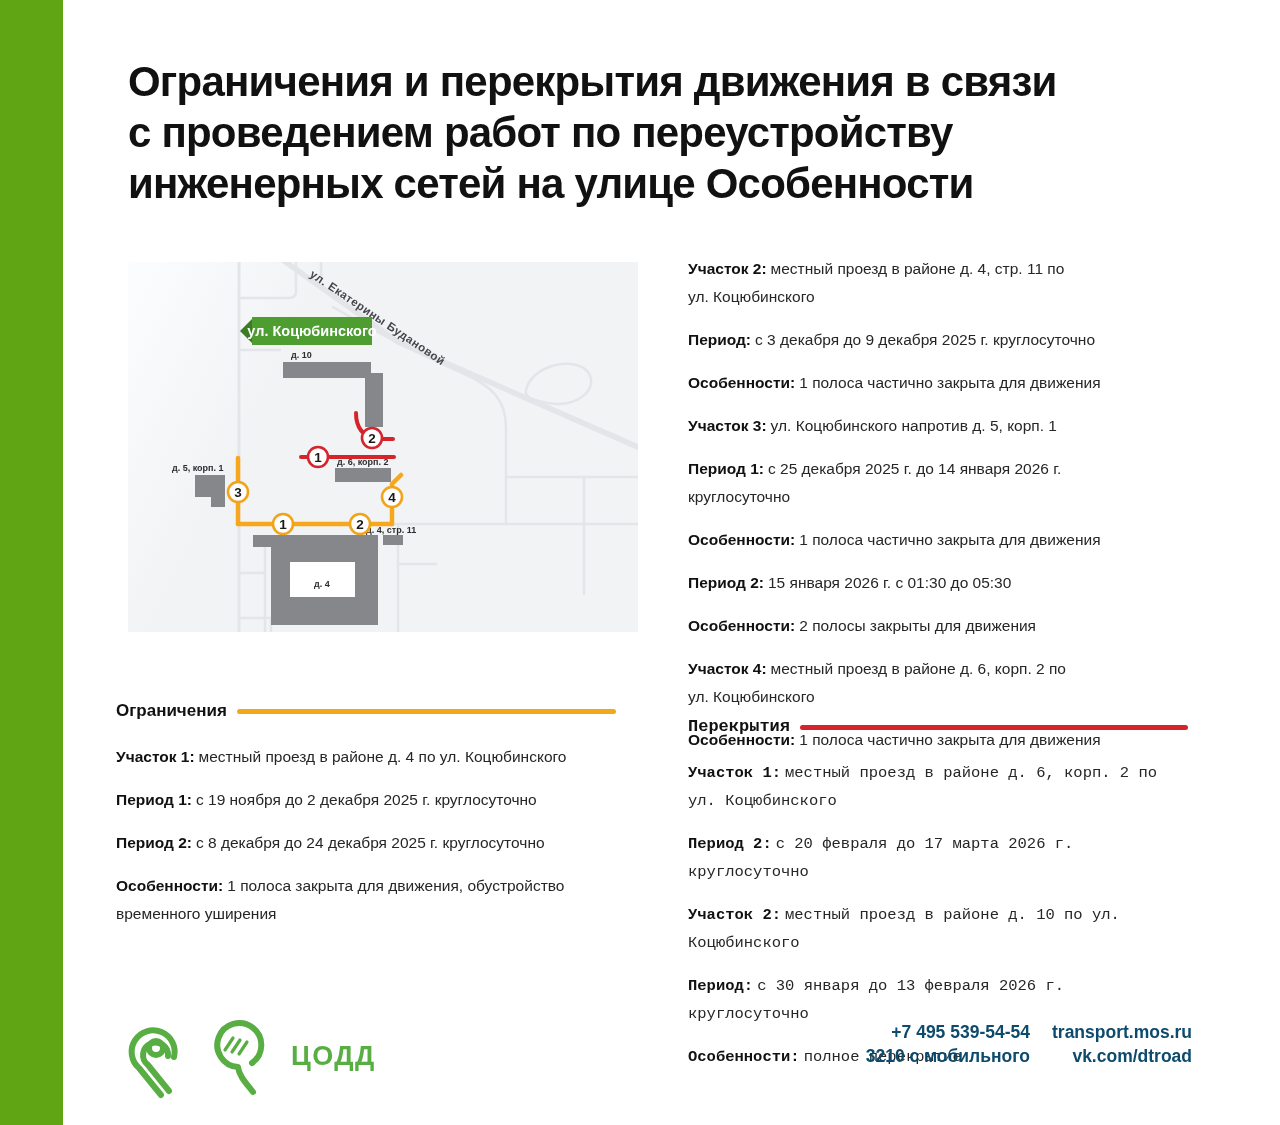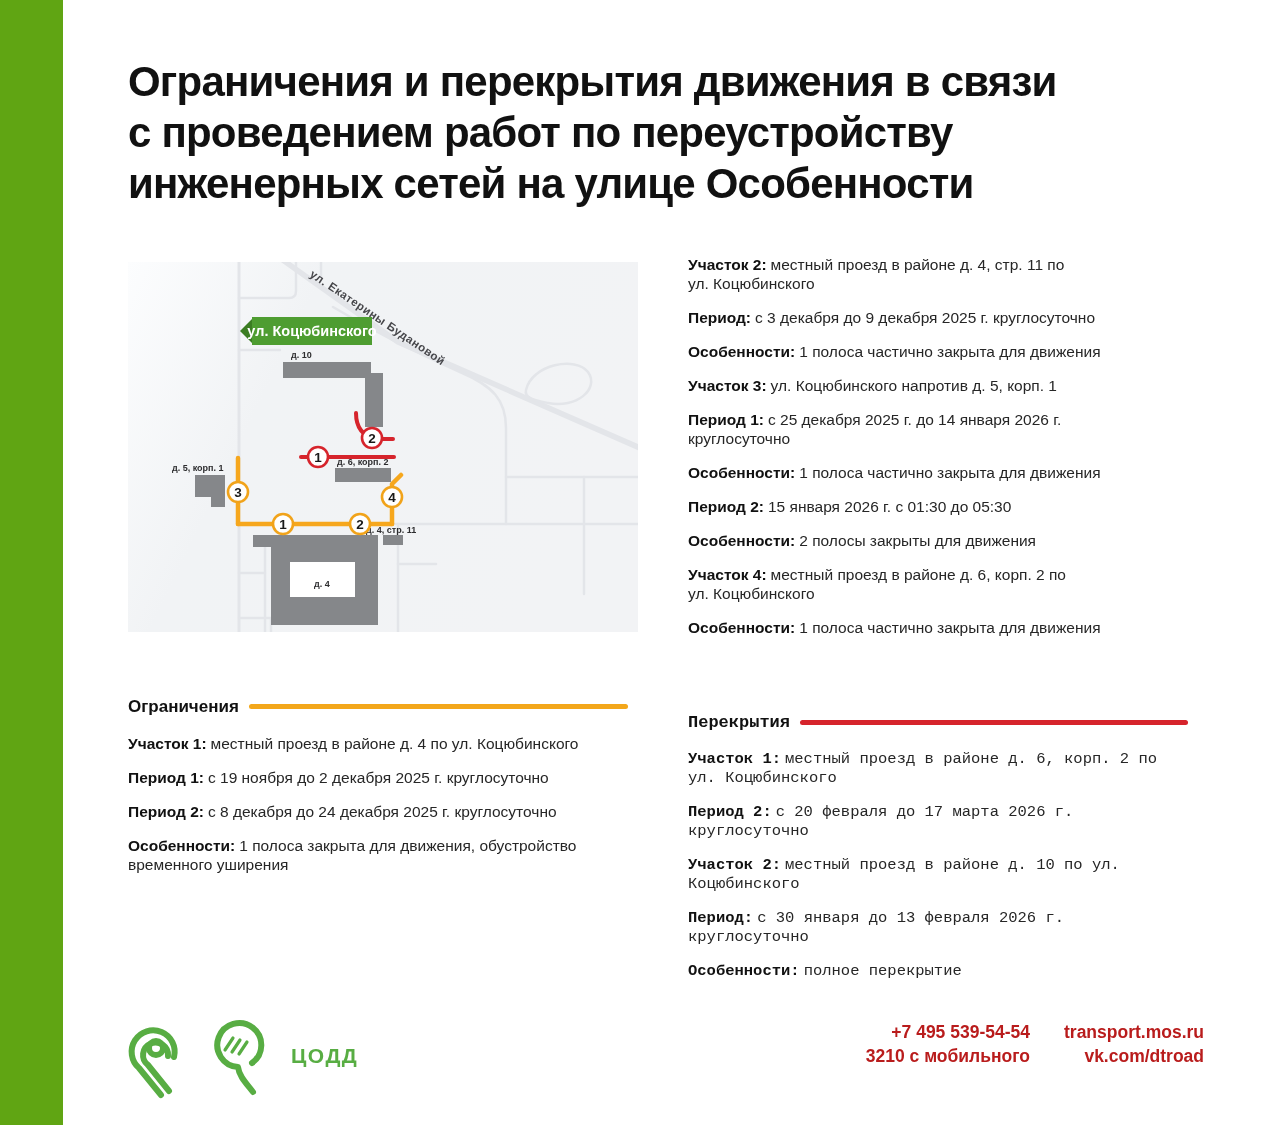--- a/index.html
+++ b/index.html
@@ -6,36 +6,36 @@
   .page{
     position:relative;width:1280px;height:1125px;background:#ffffff;
     overflow:hidden;font-family:"Liberation Sans","DejaVu Sans",sans-serif;color:#1c1c1c;
   }
   .sidebar{position:absolute;left:0;top:0;width:63px;height:1125px;background:#60a513;}
   .title{
     position:absolute;left:128px;top:56px;width:1070px;
     font-size:42px;line-height:51px;font-weight:bold;color:#111;letter-spacing:-0.8px;
   }
   .map-wrap{position:absolute;left:128px;top:262px;width:510px;height:370px;}
-  .col{position:absolute;font-size:15.5px;line-height:19px;color:#262626;}
+  .col{position:absolute;font-size:15.5px;line-height:28px;color:#262626;}
   .col-right-top{left:688px;top:255px;width:500px;}
-  .col-restrictions{left:128px;top:697px;width:500px;}
+  .col-restrictions{left:116px;top:697px;width:500px;}
   .col-closures{left:688px;top:713px;width:500px;font-family:Liberation Mono, monospace;}
   .sec-head{display:flex;align-items:center;gap:10px;margin:0 0 18px 0;
     font-size:17px;font-weight:bold;color:#111;}
   .sec-rule{flex:1;height:5px;border-radius:3px;}
   .rule-yellow{background:#f3a71b;}
   .rule-red{background:#d6242c;}
   .item{margin:0 0 15px 0;}
   .item b{color:#111;margin-right:4px;}
   .item span{white-space:pre-line;}
   .footer-logos{position:absolute;left:125px;top:1012px;display:flex;align-items:center;gap:14px;}
-  .org-label{font-size:21px;font-weight:bold;color:#58ad43;letter-spacing:1.5px;margin-left:10px;}
-  .footer-contact{position:absolute;left:862px;top:1020px;display:flex;gap:34px;
-    font-size:17.5px;line-height:24px;font-weight:600;color:#b91c1c;}
+  .org-label{font-size:27px;font-weight:bold;color:#58ad43;letter-spacing:1.5px;margin-left:10px;}
+  .footer-contact{position:absolute;left:862px;top:1020px;display:flex;gap:22px;
+    font-size:17.5px;line-height:24px;font-weight:600;color:#0c4a6e;}
   .contact-phones{text-align:right;min-width:168px;}
   .contact-links{text-align:right;}
 </style>
 </head>
 <body>
 
 <div class="page">
   <div class="sidebar"></div>
 
   <div class="title">

